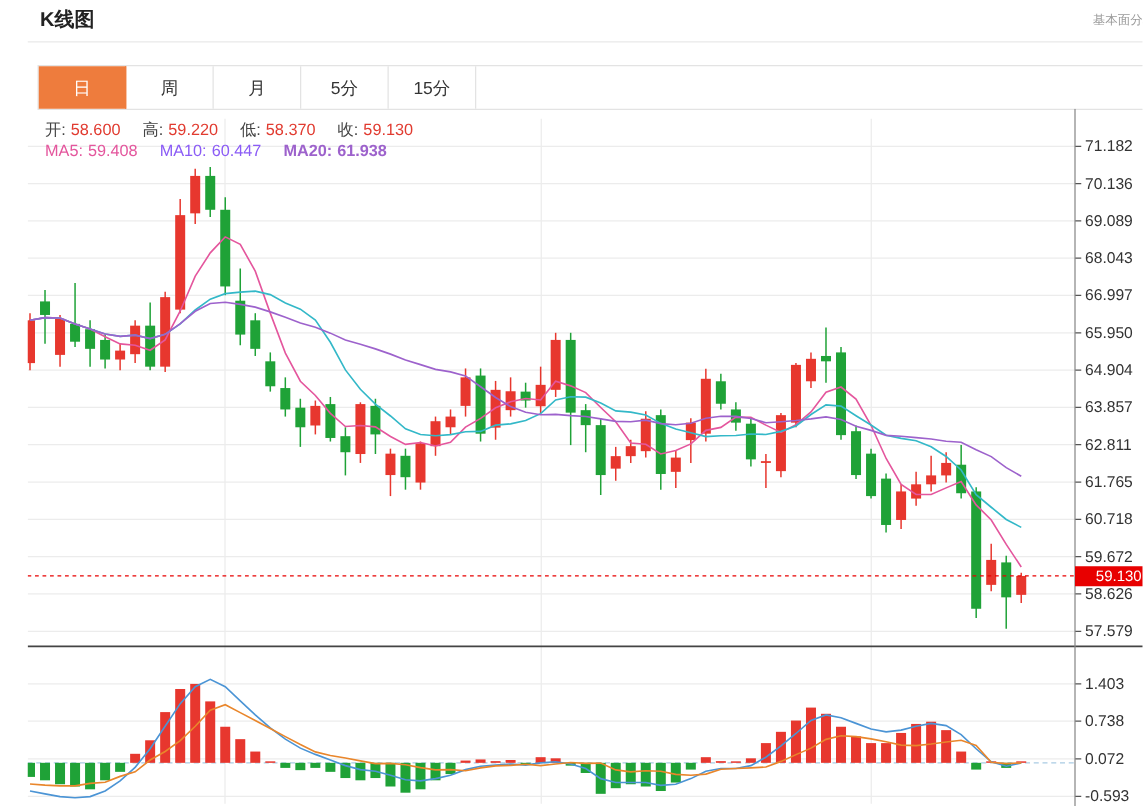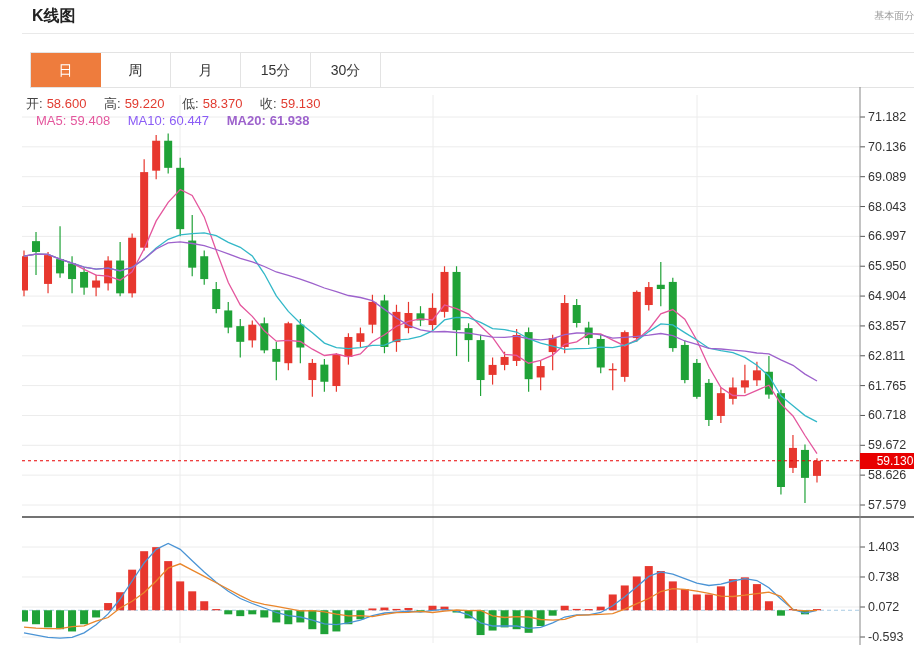--- a/index.html
+++ b/index.html
@@ -12,21 +12,21 @@
           display:flex;box-sizing:border-box;background:#fff;}
   .tab{width:70px;height:34px;line-height:34px;text-align:center;font-size:14px;color:#333;
        border-right:1px solid #e3e3e3;cursor:pointer;box-sizing:border-box;}
   .tab.active{background:#ee7c3d;color:#fff;border-right-color:#ee7c3d;}
   .tab-filler{flex:1;}
   .chart-wrap{position:absolute;left:0;top:87px;width:908px;height:558px;}
   .chart-wrap svg{position:absolute;left:0;top:0;}
   .orow{position:absolute;font-size:13px;white-space:nowrap;}
   .orow span{margin-right:4px;}
   .orow .gap{margin-right:14px;}
-  .ohlc-row{left:4px;top:8px;color:#444;}
+  .ohlc-row{left:14px;top:8px;color:#444;}
   .ma-row{left:14px;top:26px;}
   .macd-row{left:13px;top:434px;}
   .red-v{color:#e13b30;}
   .c-ma5{color:#e4569d;} .c-ma10{color:#8b5cf6;} .c-ma20{color:#9d62cc;font-weight:bold;}
   .c-diff{color:#4b94d5;} .c-dea{color:#e9862b;}
   .price-badge{position:absolute;left:838px;top:366px;width:70px;height:16px;background:#e80000;
                color:#fff;font-size:12px;line-height:16px;text-align:center;}
 </style>
 </head>
 <body>
@@ -34,22 +34,22 @@
 <div class="page">
 
   <div class="title">K线图</div>
   <a class="fund-link">基本面分析&gt;</a>
   <div class="top-divider"></div>
 
   <div class="tabbar">
     <div class="tab active">日</div>
     <div class="tab">周</div>
     <div class="tab">月</div>
+    <div class="tab">5分</div>
     <div class="tab">15分</div>
-    <div class="tab">30分</div>
     <div class="tab-filler"></div>
   </div>
 
   <div class="chart-wrap">
     <svg id="chart-svg" width="908" height="558" viewBox="0 0 908 558">
         <line x1="158" y1="8" x2="158" y2="556" stroke="#ececec" stroke-width="1"></line>
         <line x1="411" y1="8" x2="411" y2="556" stroke="#ececec" stroke-width="1"></line>
         <line x1="675" y1="8" x2="675" y2="556" stroke="#ececec" stroke-width="1"></line>
         <line x1="0" y1="30" x2="838" y2="30" stroke="#ececec" stroke-width="1"></line>
         <line x1="838" y1="30" x2="843" y2="30" stroke="#555" stroke-width="1"></line>

